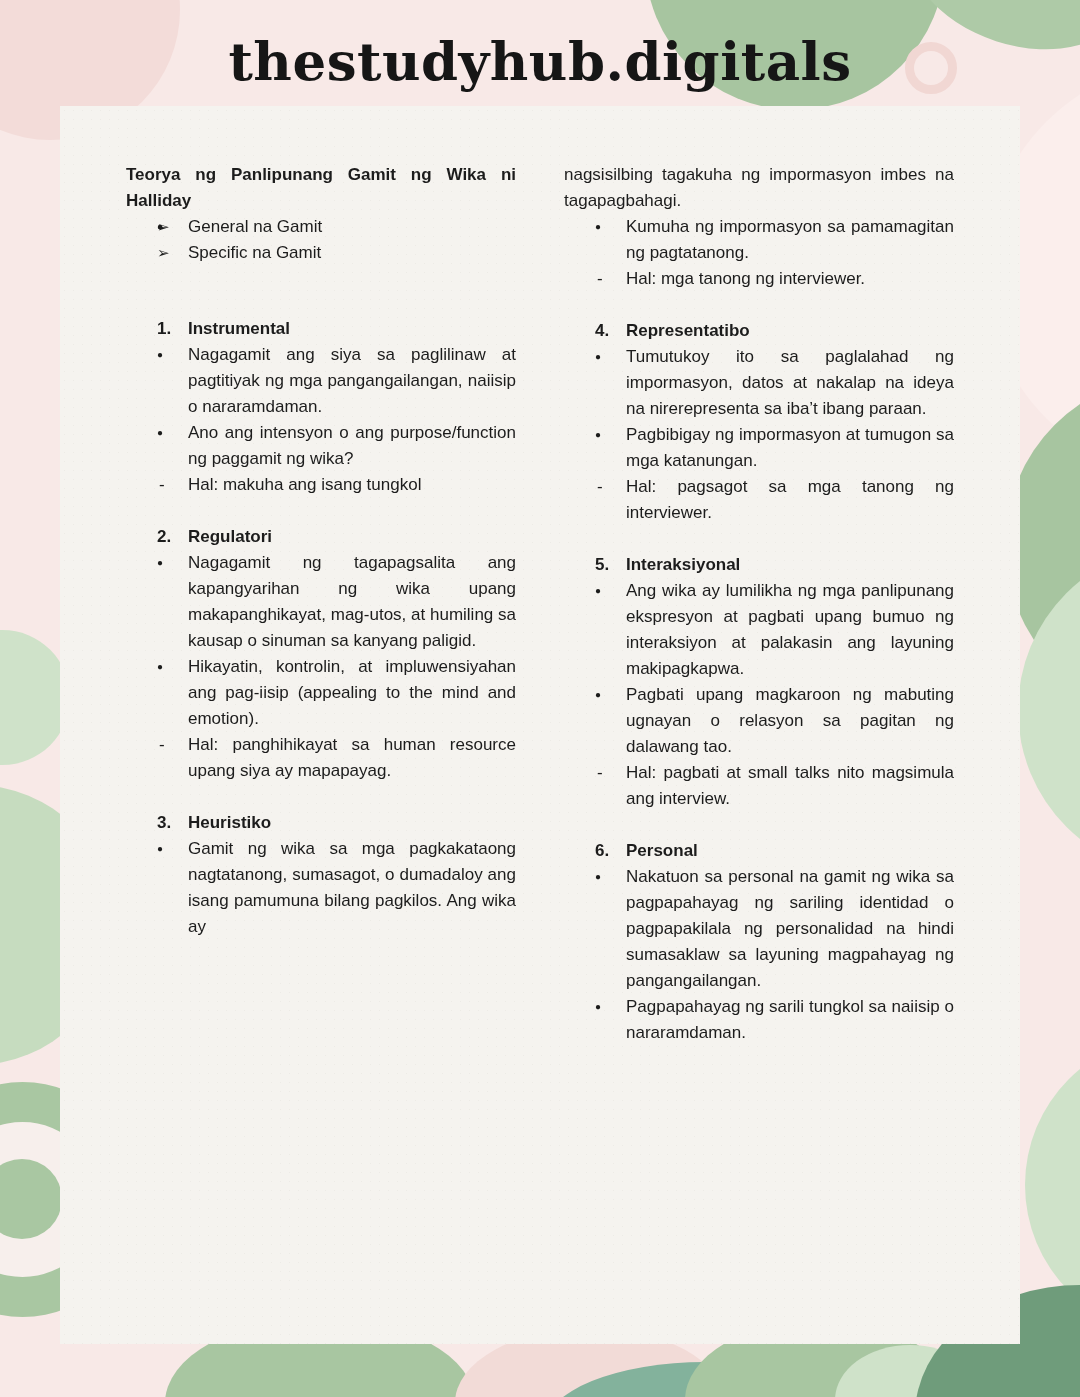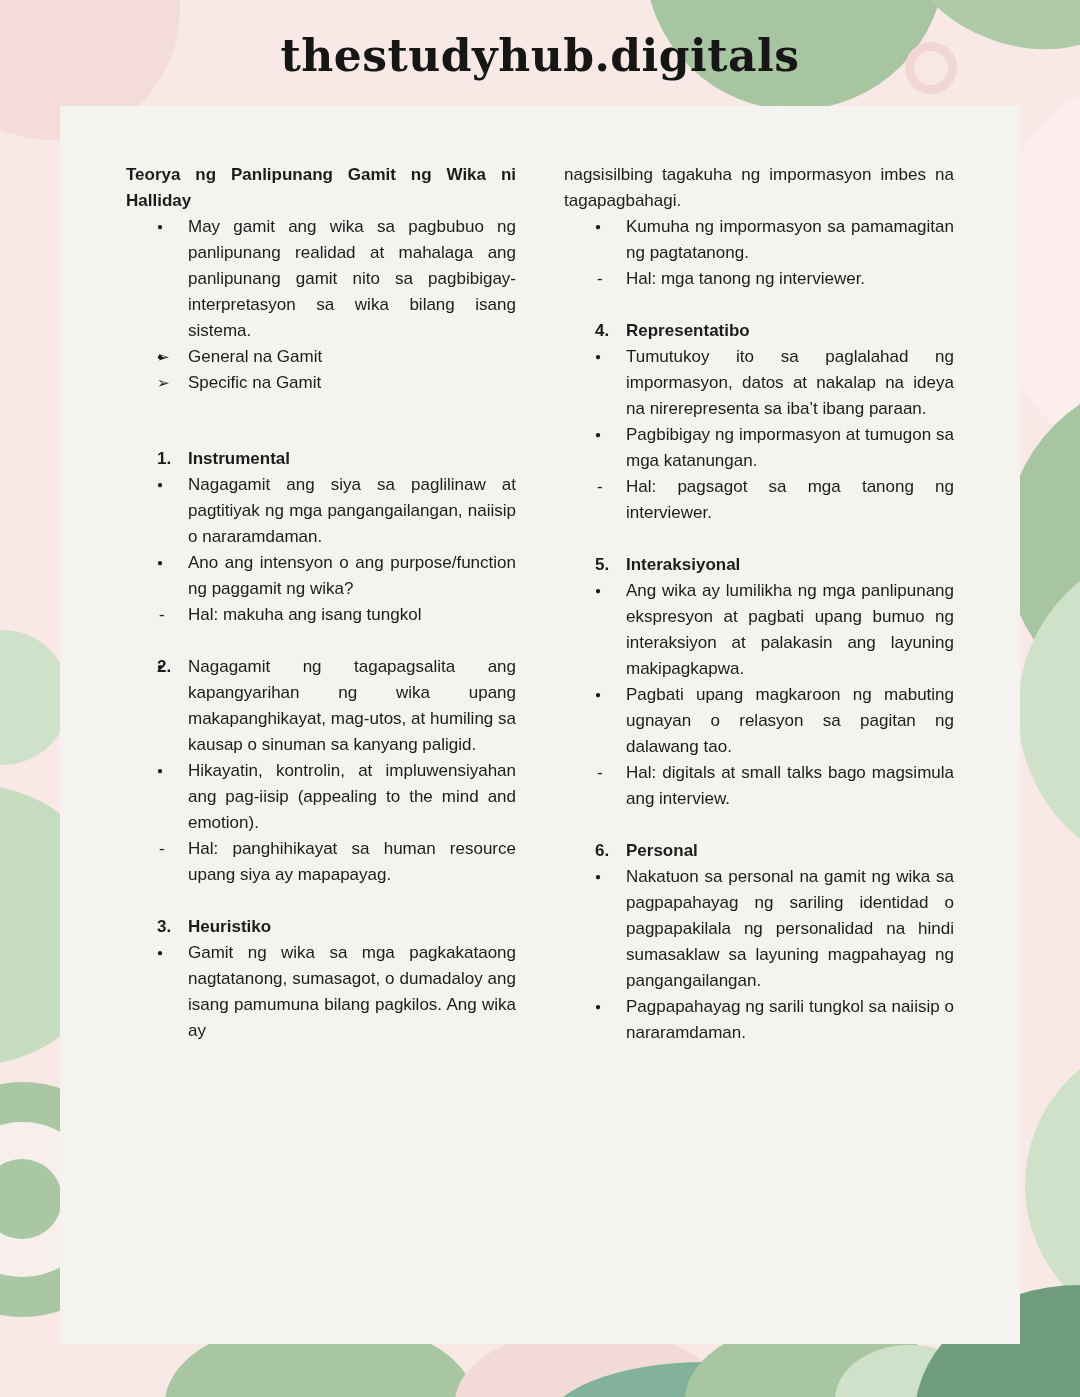--- a/index.html
+++ b/index.html
@@ -9,21 +9,21 @@
     background:#f8e9e7; overflow:hidden;
     font-family:"Liberation Sans", sans-serif;
   }
   .blob { position:absolute; border-radius:50%; z-index:0; }
   .ring { position:absolute; border-radius:50%; z-index:0; background:transparent; }
 
   .brand {
     position:absolute; top:30px; left:0; width:100%;
     text-align:center; z-index:3;
     font-family:"DejaVu Serif", serif; font-weight:700;
-    font-size:44px; color:#161616; letter-spacing:0.5px;
+    font-size:53px; color:#161616; letter-spacing:0.5px;
   }
 
   .paper {
     position:absolute; left:60px; top:106px; width:960px; height:1238px;
     z-index:2;
     background-color:#f5f3ef;
     background-image: radial-gradient(#edebe6 0.8px, transparent 0.8px);
     background-size: 9px 9px;
     padding:56px 66px 0 66px;
     display:flex; gap:48px;
@@ -70,21 +70,20 @@
 
   <div class="brand">thestudyhub.digitals</div>
 
   <div class="paper">
 
     <div class="col">
       <div class="block title">Teorya ng Panlipunang Gamit ng Wika ni Halliday</div>
 
       <div class="block indent bullet">
         <span class="marker">●</span>
-        <span class="text">May gamit ang wika sa pagbubuo ng panlipunang realidad at mahalaga ang panlipunang gamit nito sa pagbibigay-interpretasyon sa wika bilang isang sistema.</span>
       </div>
       <div class="block indent bullet">
         <span class="marker">●</span>
       </div>
       <div class="block indent arrow">
         <span class="marker">➢</span>
         <span class="text">General na Gamit</span>
       </div>
       <div class="block indent arrow">
         <span class="marker">➢</span>
@@ -103,20 +102,21 @@
         <span class="marker">●</span>
         <span class="text">Ano ang intensyon o ang purpose/function ng paggamit ng wika?</span>
       </div>
       <div class="block indent dash">
         <span class="marker">-</span>
         <span class="text">Hal: makuha ang isang tungkol</span>
       </div>
 
       <div class="block indent heading gap">
         <span class="marker">2.</span>
+        <span class="text">Regulatori</span>
       </div>
       <div class="block indent bullet">
         <span class="marker">●</span>
         <span class="text">Nagagamit ng tagapagsalita ang kapangyarihan ng wika upang makapanghikayat, mag-utos, at humiling sa kausap o sinuman sa kanyang paligid.</span>
       </div>
       <div class="block indent bullet">
         <span class="marker">●</span>
         <span class="text">Hikayatin, kontrolin, at impluwensiyahan ang pag-iisip (appealing to the mind and emotion).</span>
       </div>
       <div class="block indent dash">
@@ -171,21 +171,21 @@
       <div class="block indent bullet">
         <span class="marker">●</span>
         <span class="text">Ang wika ay lumilikha ng mga panlipunang ekspresyon at pagbati upang bumuo ng interaksiyon at palakasin ang layuning makipagkapwa.</span>
       </div>
       <div class="block indent bullet">
         <span class="marker">●</span>
         <span class="text">Pagbati upang magkaroon ng mabuting ugnayan o relasyon sa pagitan ng dalawang tao.</span>
       </div>
       <div class="block indent dash">
         <span class="marker">-</span>
-        <span class="text">Hal: digitals at small talks bago magsimula ang interview.</span>
+        <span class="text">Hal: pagbati at small talks nito magsimula ang interview.</span>
       </div>
 
       <div class="block indent heading gap">
         <span class="marker">6.</span>
         <span class="text">Personal</span>
       </div>
       <div class="block indent bullet">
         <span class="marker">●</span>
         <span class="text">Nakatuon sa personal na gamit ng wika sa pagpapahayag ng sariling identidad o pagpapakilala ng personalidad na hindi sumasaklaw sa layuning magpahayag ng pangangailangan.</span>
       </div>

